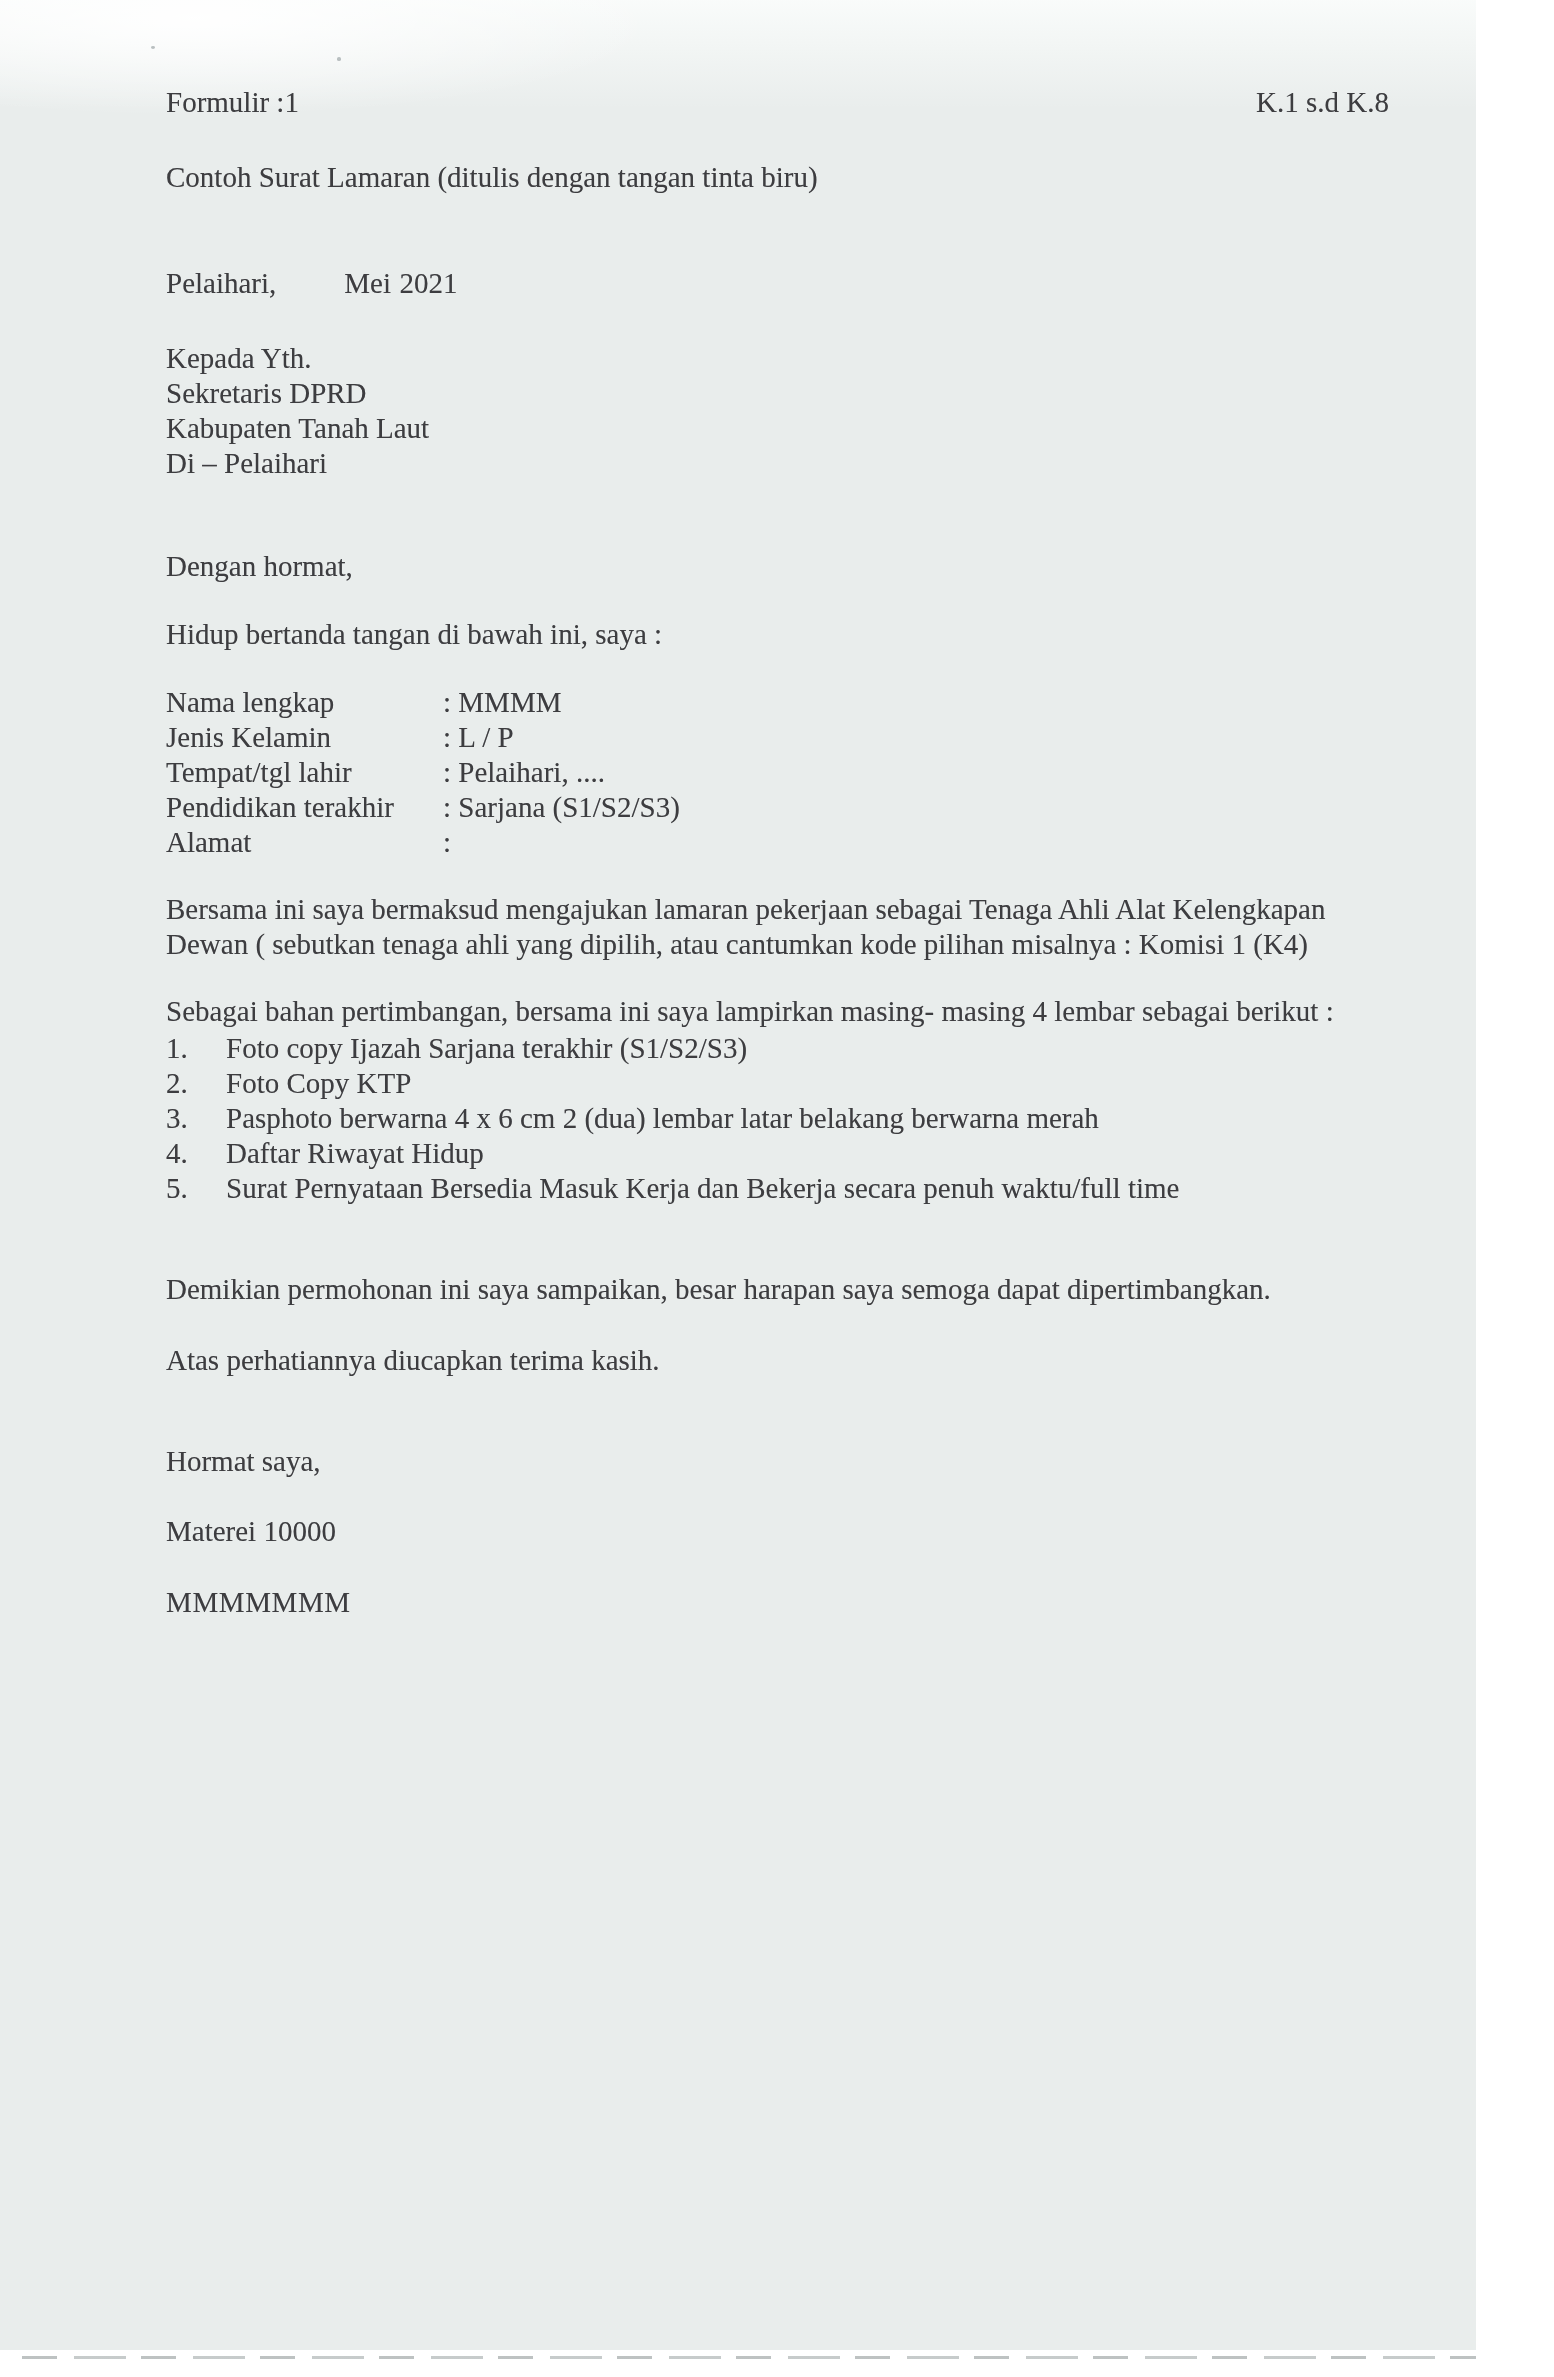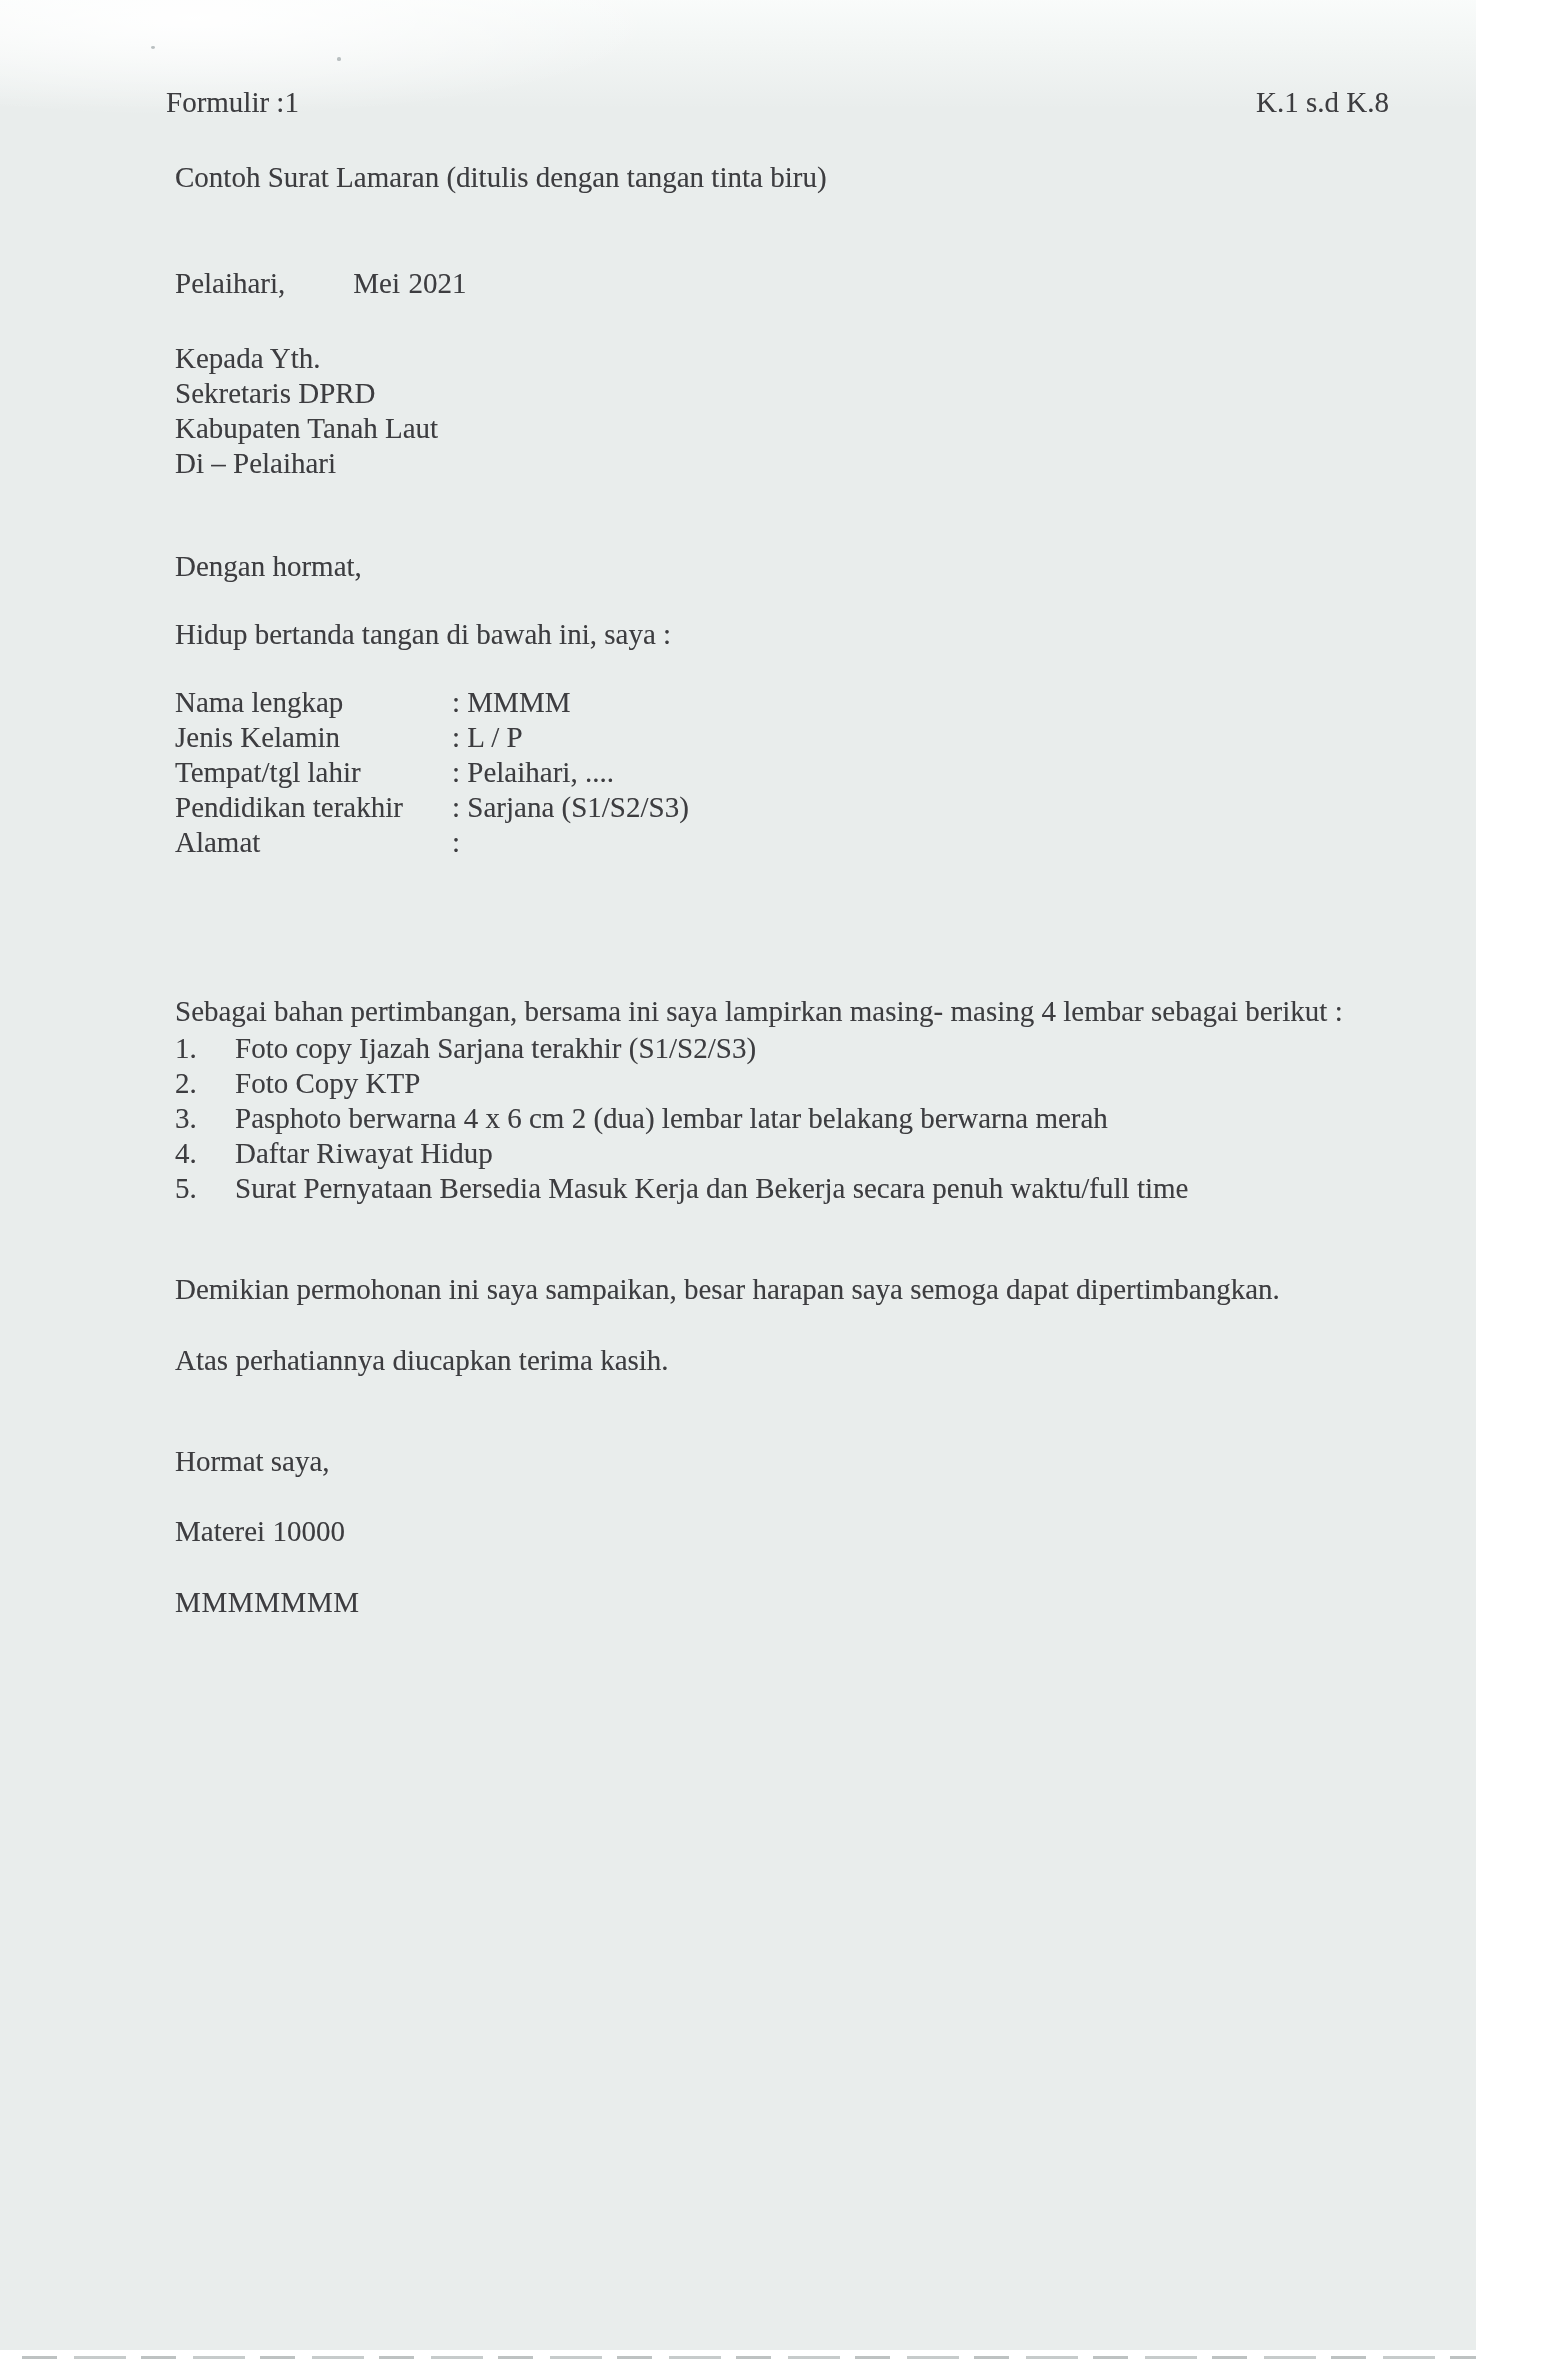--- a/index.html
+++ b/index.html
@@ -57,21 +57,20 @@
       #b4baba 52px, #b4baba 104px,
       rgba(168,174,174,0) 104px, rgba(168,174,174,0) 119px);
     opacity: 0.75;
   }
 
   .line, .block {
     position: absolute;
     left: 166px;
     line-height: 35px;
     white-space: nowrap;
-    margin-left: 9px;
   }
   .hdr-row {
     position: absolute;
     left: 166px;
     right: 87px;
     top: 85px;
     display: flex;
     justify-content: space-between;
     line-height: 35px;
   }
@@ -152,20 +151,24 @@
     <div class="field-row">
       <span class="field-label">Pendidikan terakhir</span>
       <span class="field-value">: Sarjana (S1/S2/S3)</span>
     </div>
     <div class="field-row">
       <span class="field-label">Alamat</span>
       <span class="field-value">:</span>
     </div>
   </div>
 
+  <div class="block body1">
+    <div>Bersama ini saya bermaksud mengajukan lamaran pekerjaan sebagai Tenaga Ahli Alat Kelengkapan</div>
+    <div>Dewan ( sebutkan tenaga ahli yang dipilih, atau cantumkan kode pilihan  misalnya : Komisi 1 (K4)</div>
+  </div>
 
   <div class="line body2">Sebagai bahan pertimbangan, bersama ini saya lampirkan masing- masing 4 lembar sebagai berikut :</div>
 
   <div class="block attachments">
     <div class="att-row">
       <span class="att-num">1.</span>
       <span>Foto copy Ijazah Sarjana terakhir (S1/S2/S3)</span>
     </div>
     <div class="att-row">
       <span class="att-num">2.</span>

